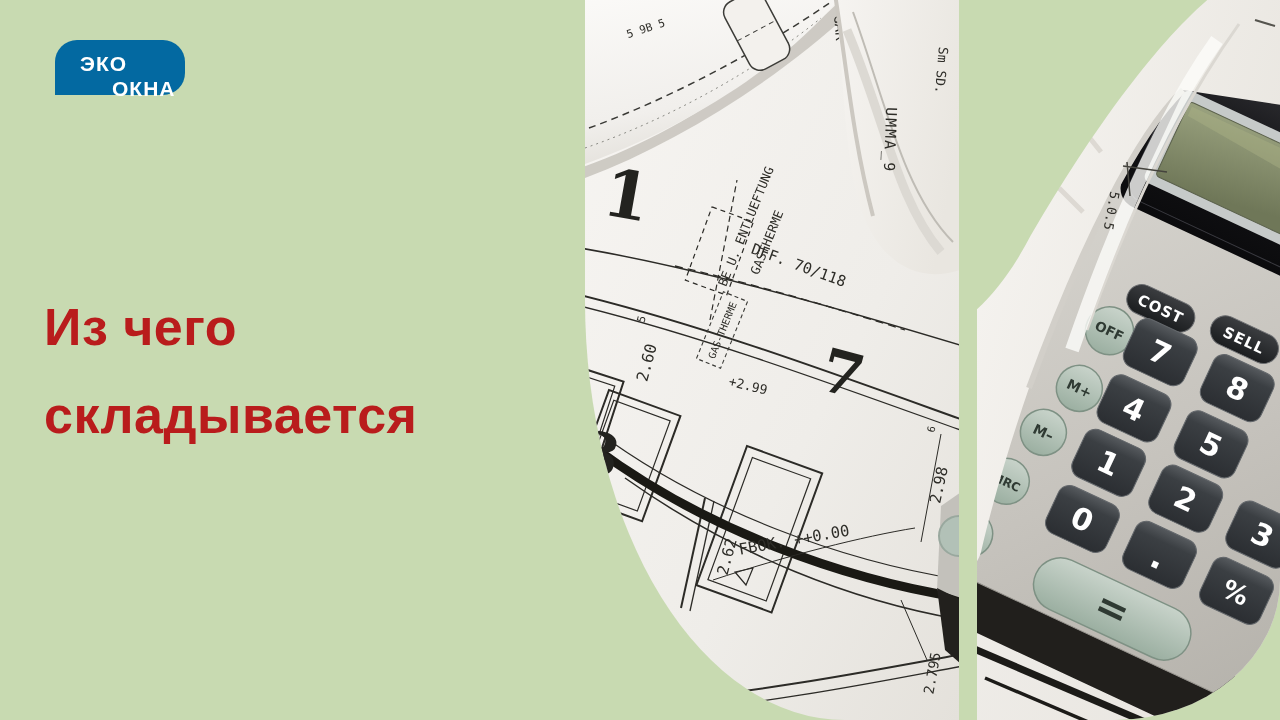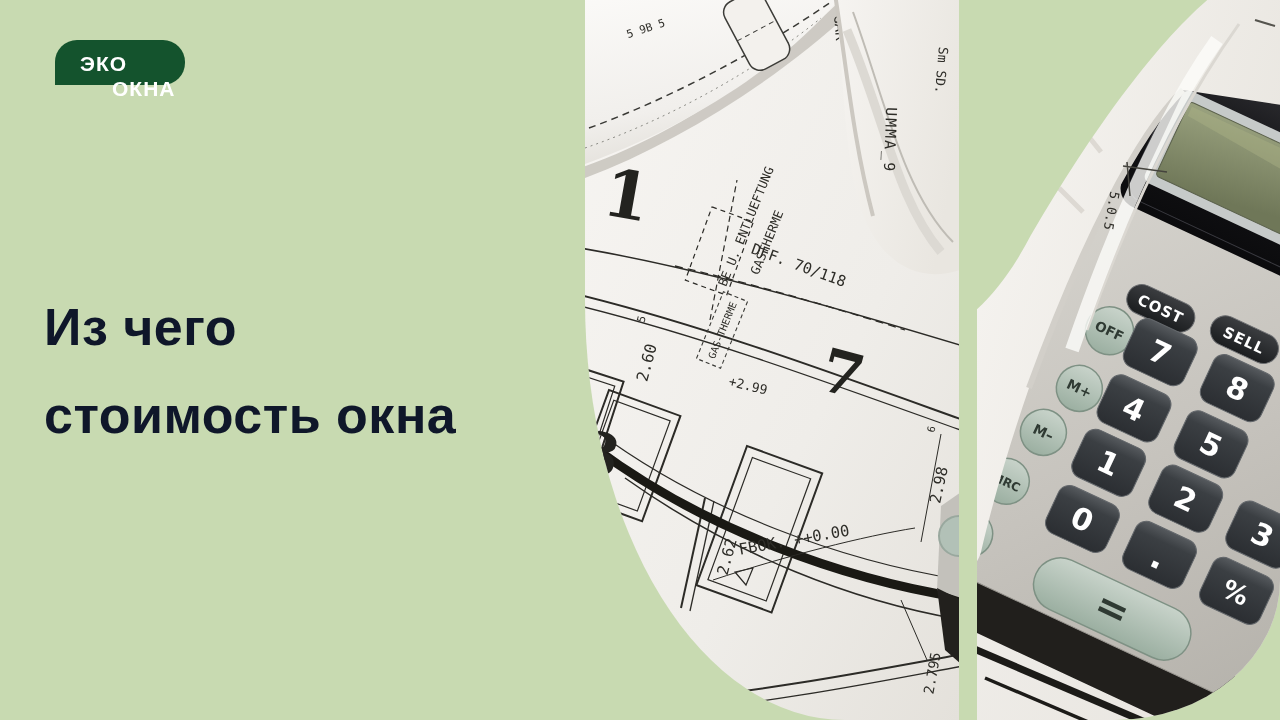--- a/index.html
+++ b/index.html
@@ -3,34 +3,34 @@
 <meta charset="utf-8">
 <style>
   html,body{margin:0;padding:0;background:#888;}
   .page{
     position:relative;width:1280px;height:720px;overflow:hidden;
     background:#c8dab1;
     font-family:"Liberation Sans", sans-serif;
   }
   
   .logo{
-    position:absolute;left:55px;top:40px;width:130px;height:45px;
-    background:#14532d;
+    position:absolute;left:55px;top:40px;width:130px;height:55px;
+    background:#0369a1;
     border-radius:22px 22px 22px 0;
   }
   .logo span{
     position:absolute;color:#ffffff;font-weight:bold;font-size:21px;
     letter-spacing:1px;line-height:1;
   }
   .logo .p1{left:25px;top:13px;}
   .logo .p2{left:57px;top:38px;}
   
   .title{
     position:absolute;left:44px;top:283px;width:520px;
-    color:#0f172a;font-size:52px;font-weight:600;line-height:88px;
+    color:#b91c1c;font-size:52px;font-weight:600;line-height:88px;
     letter-spacing:0.5px;
   }
   .title div{white-space:nowrap;}
   
   .photo{position:absolute;top:0;height:720px;overflow:hidden;}
   .photo svg{display:block;}
   .photo-left{
     left:585px;width:374px;
     border-bottom-left-radius:260px 420px;
   }
@@ -61,21 +61,21 @@
 
 <div class="page">
 
   <div class="logo">
     <span class="p1">ЭКО</span>
     <span class="p2">ОКНА</span>
   </div>
 
   <div class="title">
     <div>Из чего</div>
-    <div>стоимость окна</div>
+    <div>складывается</div>
   </div>
 
   <div class="photo photo-left">
   <svg width="374" height="720" viewBox="0 0 374 720" xmlns="http://www.w3.org/2000/svg">
     <defs>
       <linearGradient id="paperL" x1="0" y1="0" x2="1" y2="1">
         <stop offset="0" stop-color="#f7f5f2"></stop>
             <stop offset="0.6" stop-color="#efede9"></stop>
             <stop offset="1" stop-color="#e4e1db"></stop>
       </linearGradient>

